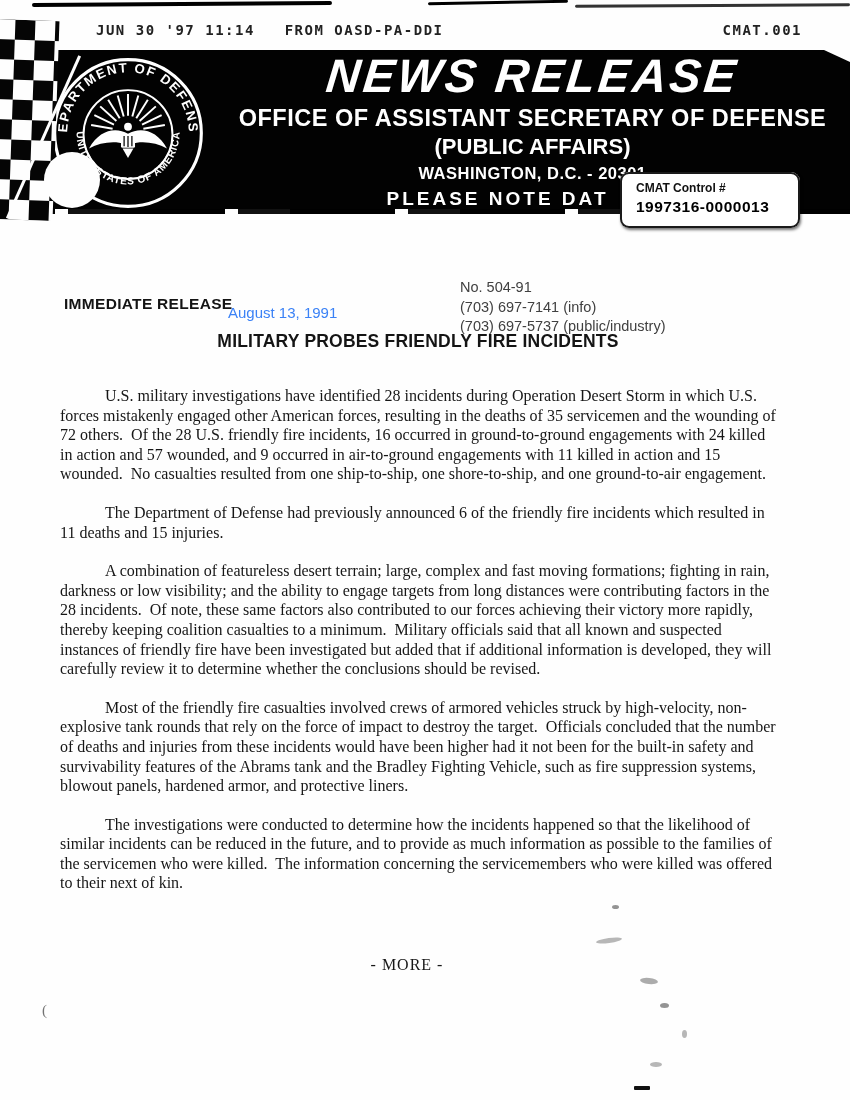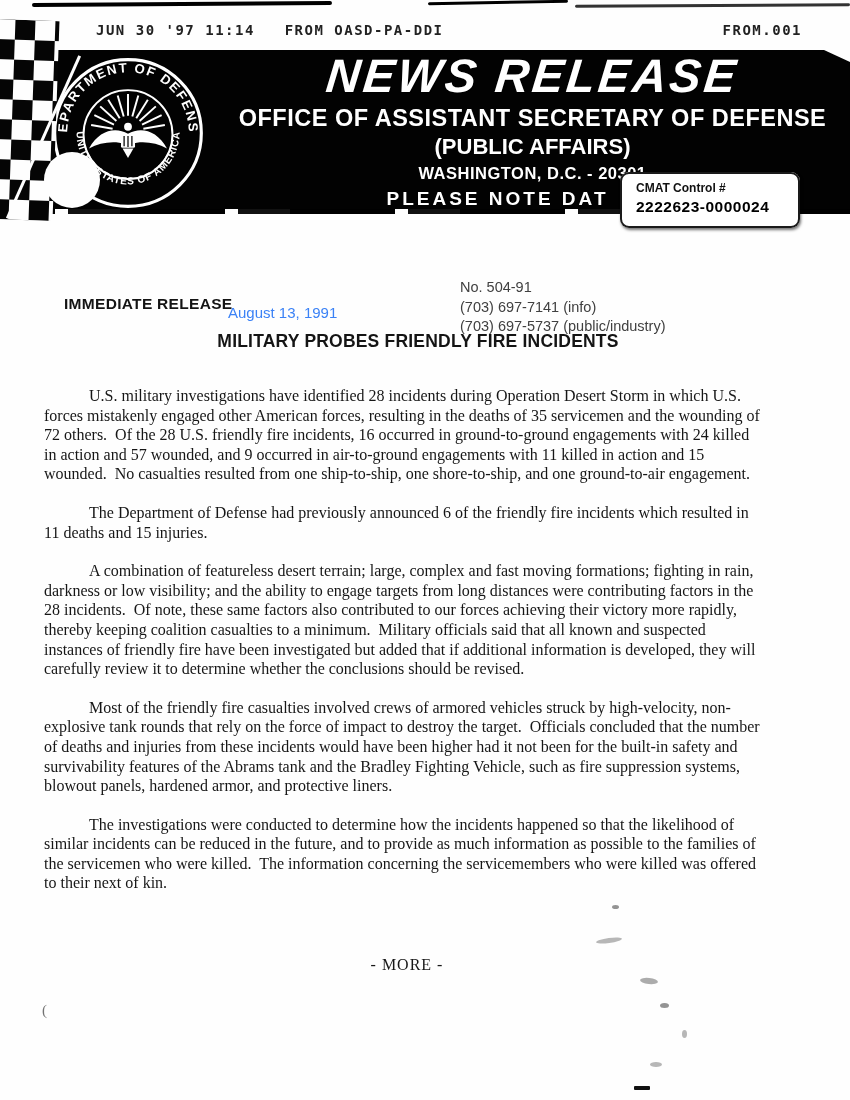--- a/index.html
+++ b/index.html
@@ -68,21 +68,21 @@
   .release-date{
     position:absolute;left:228px;top:295px;
     font-family:"Liberation Sans", sans-serif;font-size:15px;color:#3b82f6;margin-top:9px;
   }
   .headline{
     position:absolute;left:0;top:331px;width:850px;text-align:center;
     font-family:"Liberation Sans", sans-serif;font-size:17.5px;font-weight:bold;letter-spacing:0.2px;
     transform:translateX(-7px);
   }
   
-  .body-text{position:absolute;left:44px;top:386px;width:718px;}
+  .body-text{position:absolute;left:60px;top:386px;width:718px;}
   .body-text p{
     margin:0 0 19px 0;font-size:16px;line-height:19.6px;text-indent:45px;
     white-space:pre-wrap;color:#161616;
   }
   .more-marker{
     position:absolute;left:0;top:956px;width:850px;text-align:center;
     font-size:16px;letter-spacing:1px;transform:translateX(-18px);color:#181818;
   }
   
   .speck{position:absolute;background:rgba(20,20,20,.45);border-radius:50%;}
@@ -102,21 +102,21 @@
 <body>
 
 <div class="page">
 
   <div class="topline tl1"></div>
   <div class="topline tl2"></div>
   <div class="topline tl3"></div>
 
   <div class="fax-header">
     <span>JUN 30 '97 11:14   FROM OASD-PA-DDI</span>
-    <span>FROM.001</span>
+    <span>CMAT.001</span>
   </div>
 
   <div class="banner"></div>
   <div class="banner-notch"></div>
   <div class="banner-edge"></div>
 
   <svg class="seal" width="156" height="156" viewBox="0 0 200 200">
     <defs>
       <path id="sealTop" d="M 22,100 A 78,78 0 0 1 178,100"></path>
       <path id="sealBottom" d="M 34,100 A 66,66 0 0 0 166,100"></path>
@@ -159,21 +159,21 @@
     <div class="addr-line">WASHINGTON, D.C. - 20301</div>
     <div class="note-line">PLEASE NOTE DAT</div>
   </div>
 
   <div class="checker"></div>
   <div class="white-blob"></div>
   <div class="scratch"></div>
 
   <div class="cmat">
     <div class="cmat-label">CMAT Control #</div>
-    <div class="cmat-number">2222623-0000024</div>
+    <div class="cmat-number">1997316-0000013</div>
   </div>
 
   <div class="contact-block">
     <div>No. 504-91</div>
     <div>(703) 697-7141 (info)</div>
     <div>(703) 697-5737 (public/industry)</div>
   </div>
   <div class="release-type">IMMEDIATE RELEASE</div>
   <div class="release-date">August 13, 1991</div>
 

